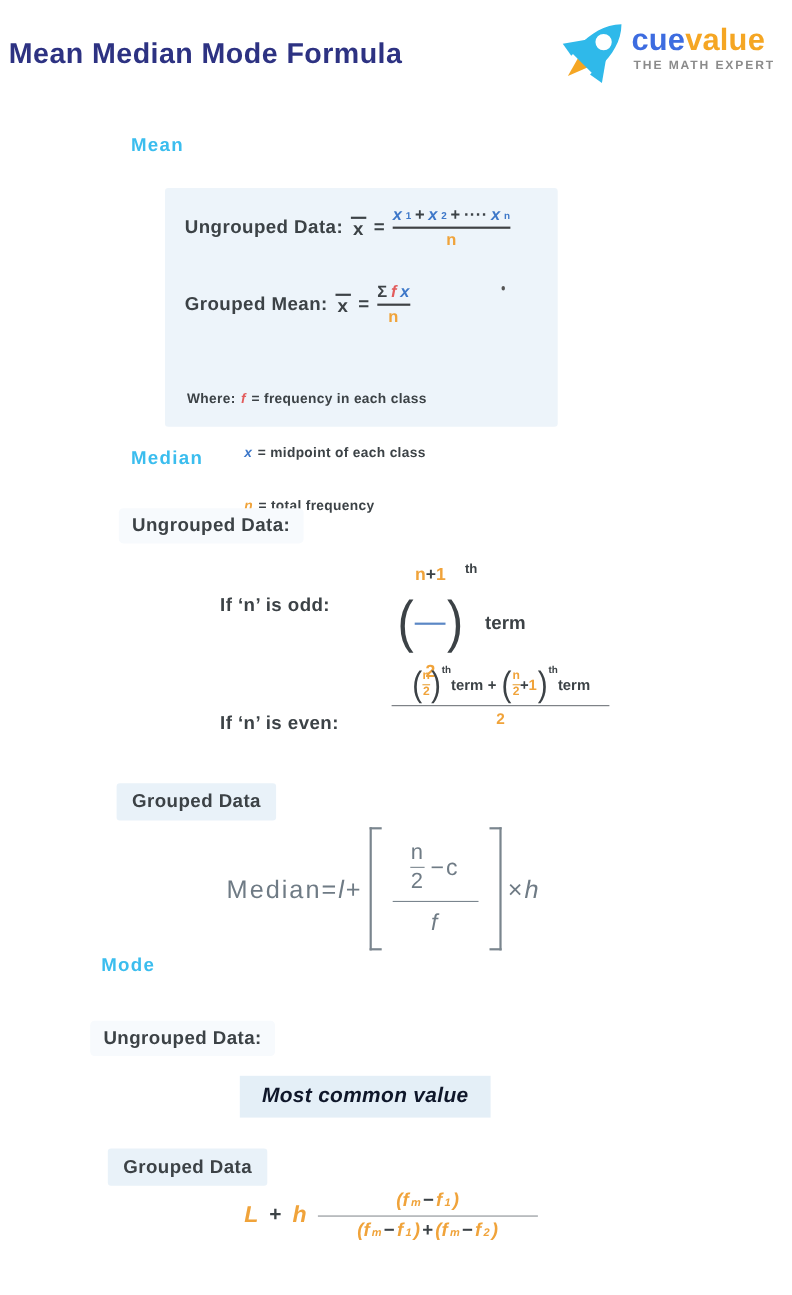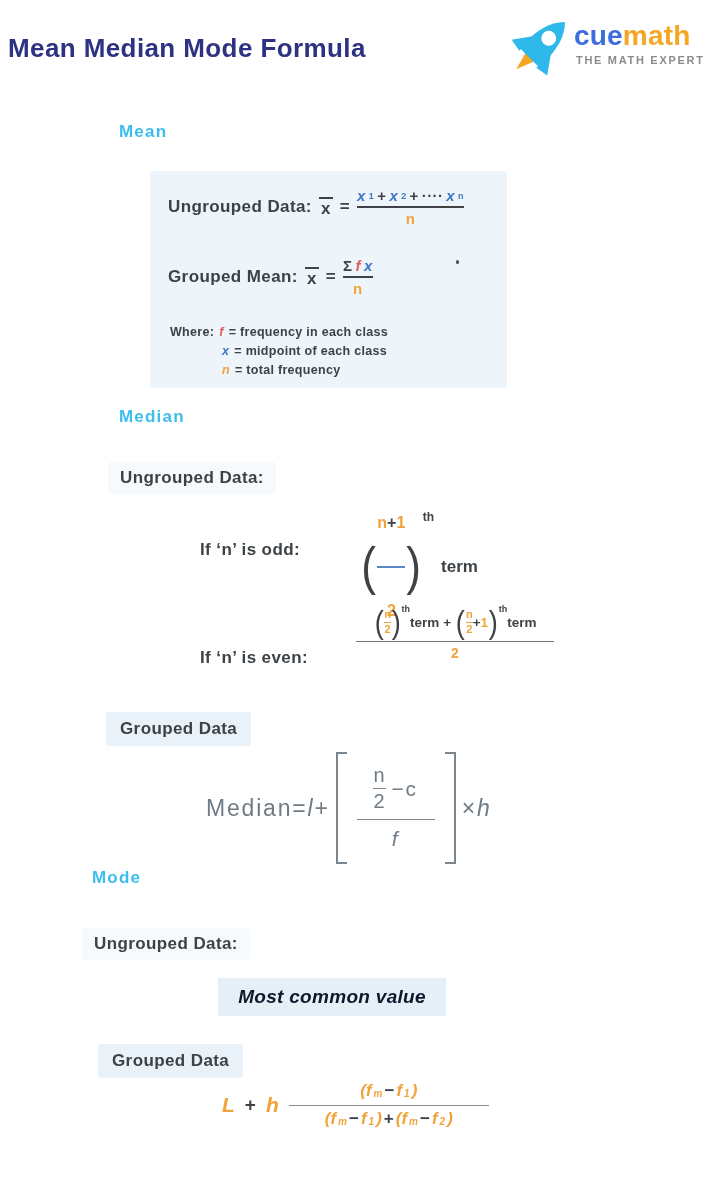--- a/index.html
+++ b/index.html
@@ -28,21 +28,21 @@
 
   
   .panel{background:#edf4fa;border-radius:3px;}
   .mrow{display:flex;align-items:center;gap:7px;font-size:17px;font-weight:bold;letter-spacing:.4px;}
   .xbar{display:inline-block;border-top:2px solid #3c4246;padding:1px 2px 0;line-height:1;}
   .frac{display:inline-flex;flex-direction:column;align-items:center;vertical-align:middle;line-height:1.15;}
   .frac .bar{align-self:stretch;border-top:2px solid #3f4245;margin:2px 0;height:0;}
   .num,.den{display:flex;align-items:flex-start;justify-content:center;gap:3px;font-size:15px;font-weight:bold;}
   sub.ss{font-size:9px;font-weight:bold;position:relative;top:4px;}
   .where{font-size:12.5px;font-weight:bold;line-height:19px;letter-spacing:.3px;}
-  .where .wline{display:flex;gap:5px;}
+  .where .wline{display:flex;gap:5px;margin-top:30px;}
   .indent{margin-left:52px;}
 
   
   .rowlabel{font-size:17px;font-weight:bold;letter-spacing:.4px;}
   .paren{font-weight:400;line-height:.9;transform:scaleX(.85);}
   .sup{font-weight:bold;align-self:flex-start;}
   .ofrac{display:inline-flex;flex-direction:column;align-items:center;font-size:16px;font-weight:bold;line-height:1.1;gap:32px;}
   .ofrac .obar{align-self:stretch;border-top:2px solid #5b87c5;margin:2px 0;}
   .mfrac{display:inline-flex;flex-direction:column;align-items:center;font-size:11px;font-weight:bold;line-height:1.05;}
   .mfrac .mbar{align-self:stretch;border-top:1.5px solid #e8a43c;margin:1px 0;}
@@ -86,21 +86,21 @@
       <g transform="rotate(45 32 32)">
         <path d="M26 45 L31 63 L38 45 Z" fill="#f5a623"></path>
         <path d="M21 30 L9 47 L21 49 Z" fill="#2fb9ea"></path>
         <path d="M43 30 L55 47 L43 49 Z" fill="#2fb9ea"></path>
         <path d="M32 1 C42 11 44.5 25 44.5 38 L44.5 47 L19.5 47 L19.5 38 C19.5 25 22 11 32 1 Z" fill="#2fb9ea"></path>
         <circle cx="32" cy="22" r="6.8" fill="#ffffff"></circle>
       </g>
     </svg>
   </div>
   <div class="abs brand" style="left:574px;top:20px;">
-    <span style="color:#3d6ce0;">cue</span><span style="color:#f5a623;">math</span>
+    <span style="color:#3d6ce0;">cue</span><span style="color:#f5a623;">value</span>
   </div>
   <div class="abs tagline" style="left:576px;top:54px;">THE MATH EXPERT</div>
 
   <div class="abs sec-head cyan" style="left:119px;top:122px;">Mean</div>
 
   <div class="abs panel" style="left:150px;top:171px;width:357px;height:217px;">
 
     <div class="abs mrow" style="left:18px;top:16px;">
       <span>Ungrouped Data:</span>
       <span class="xbar">x</span>

